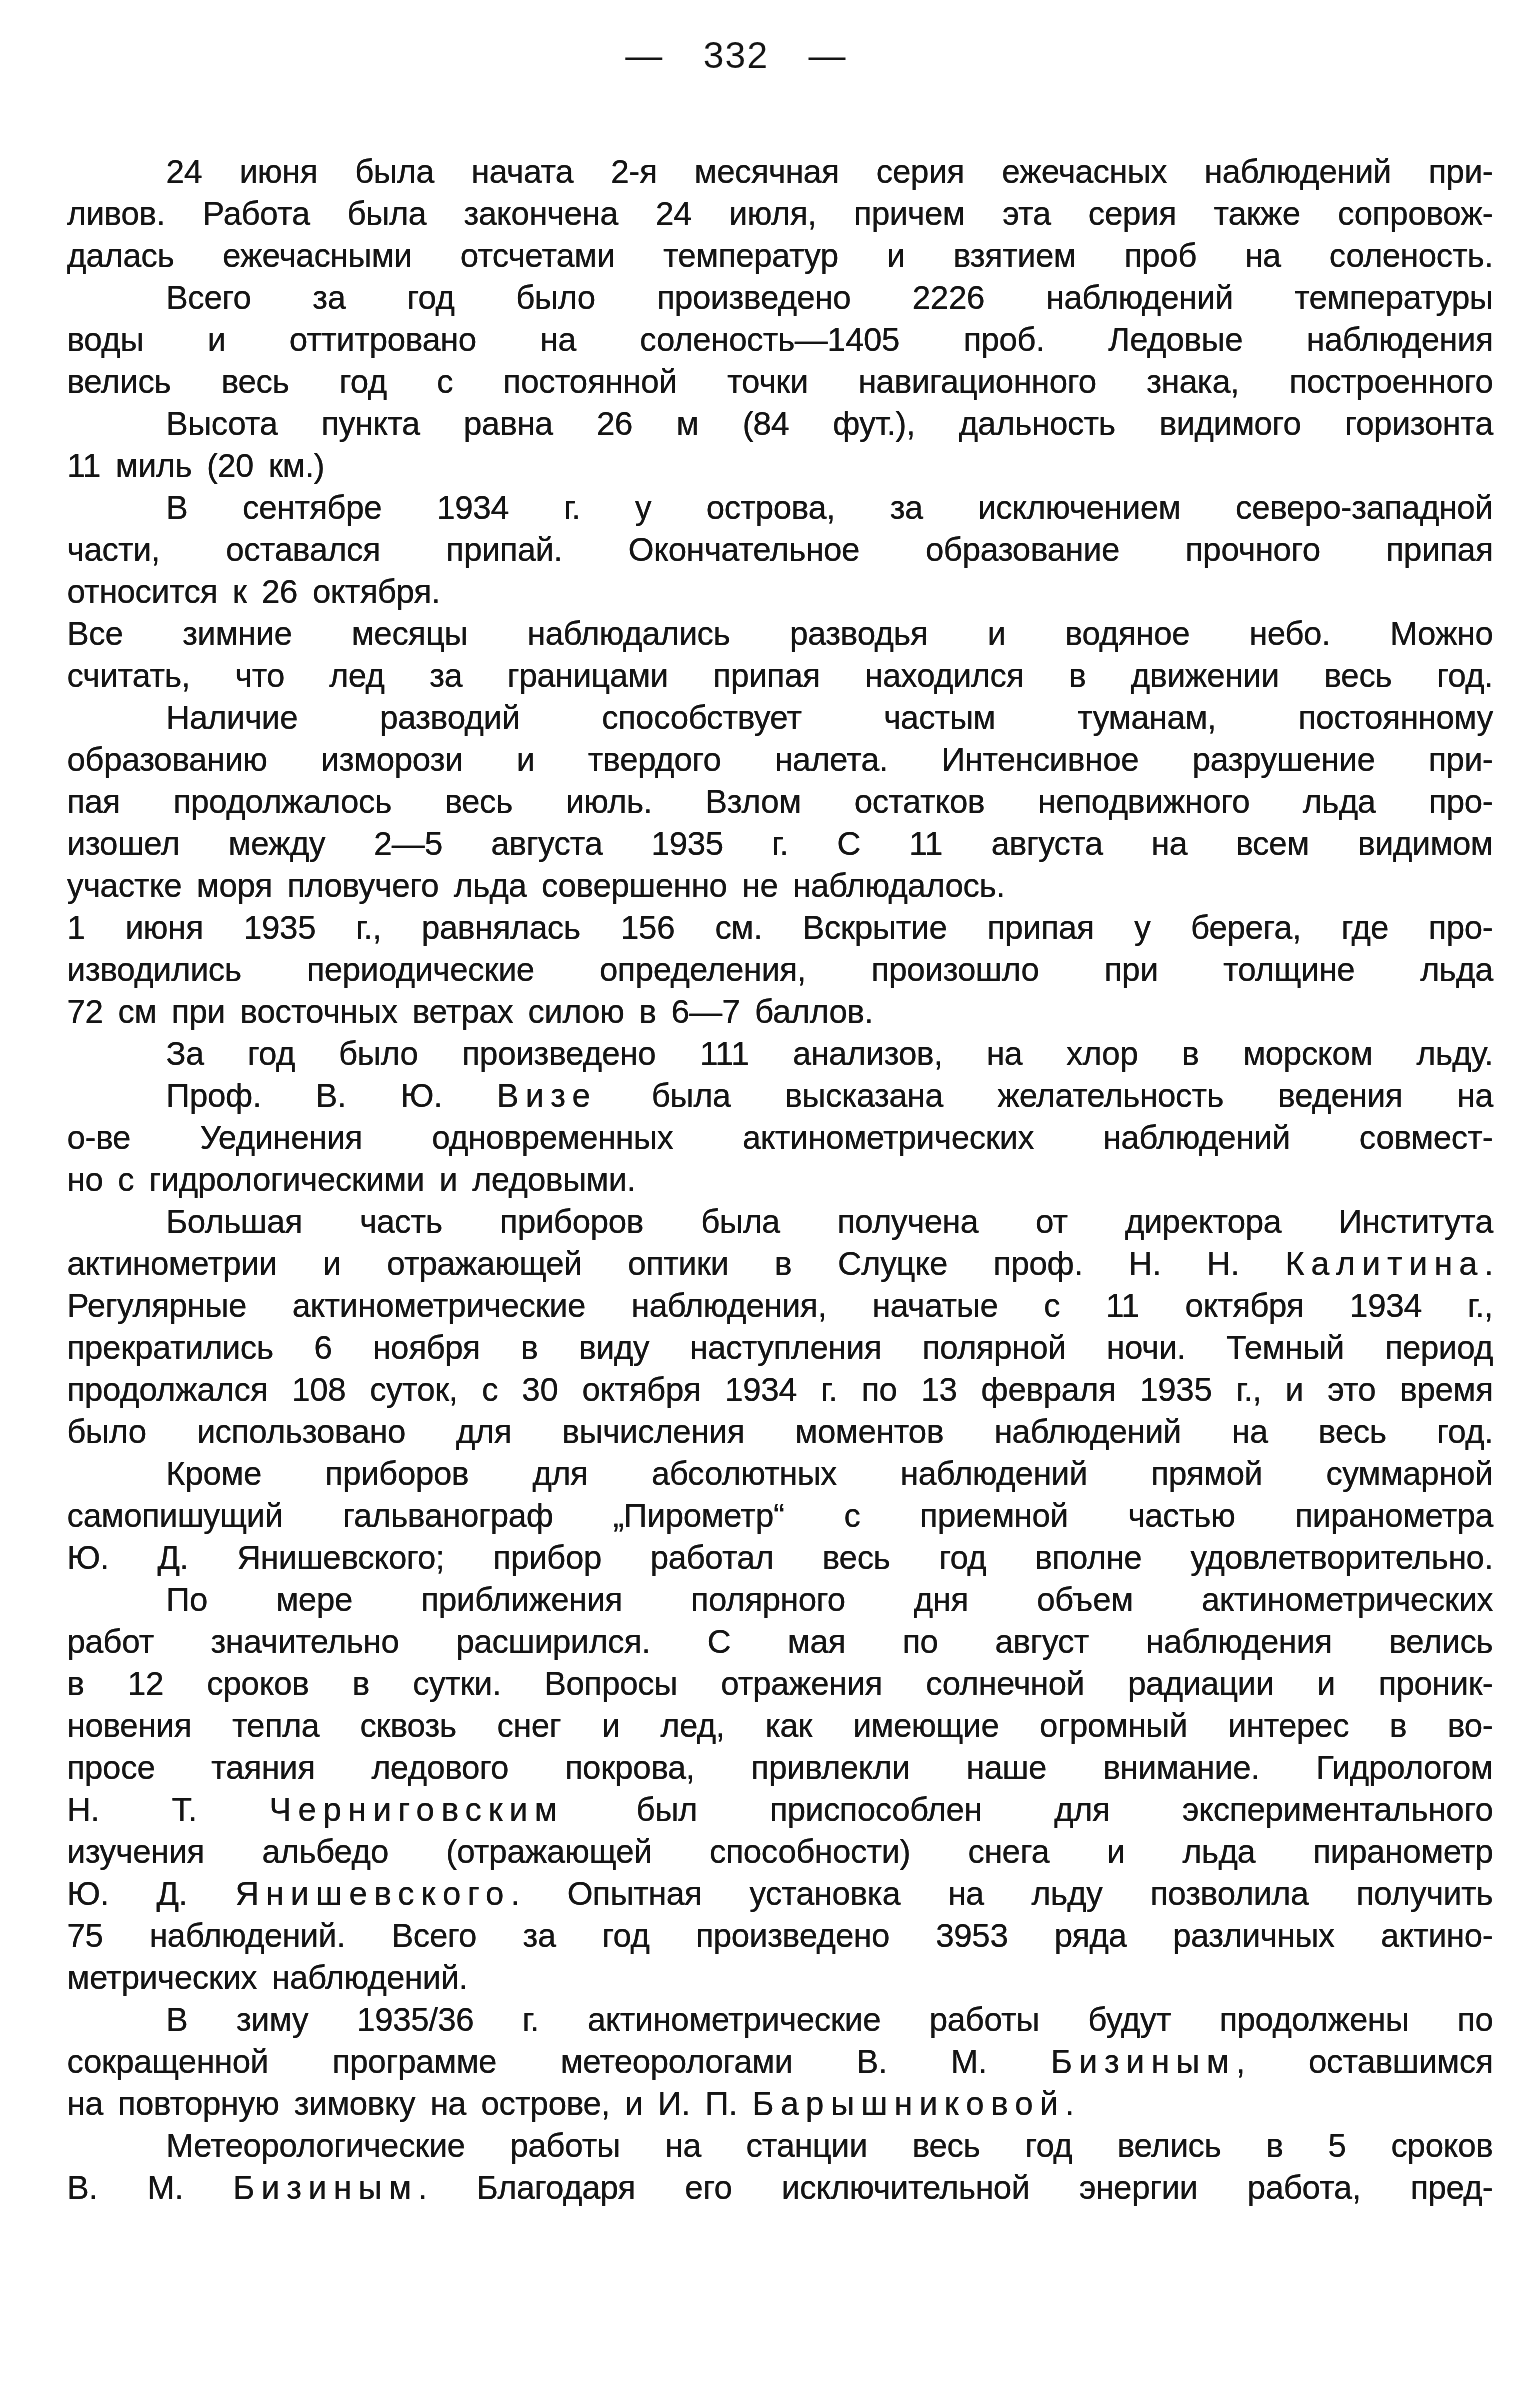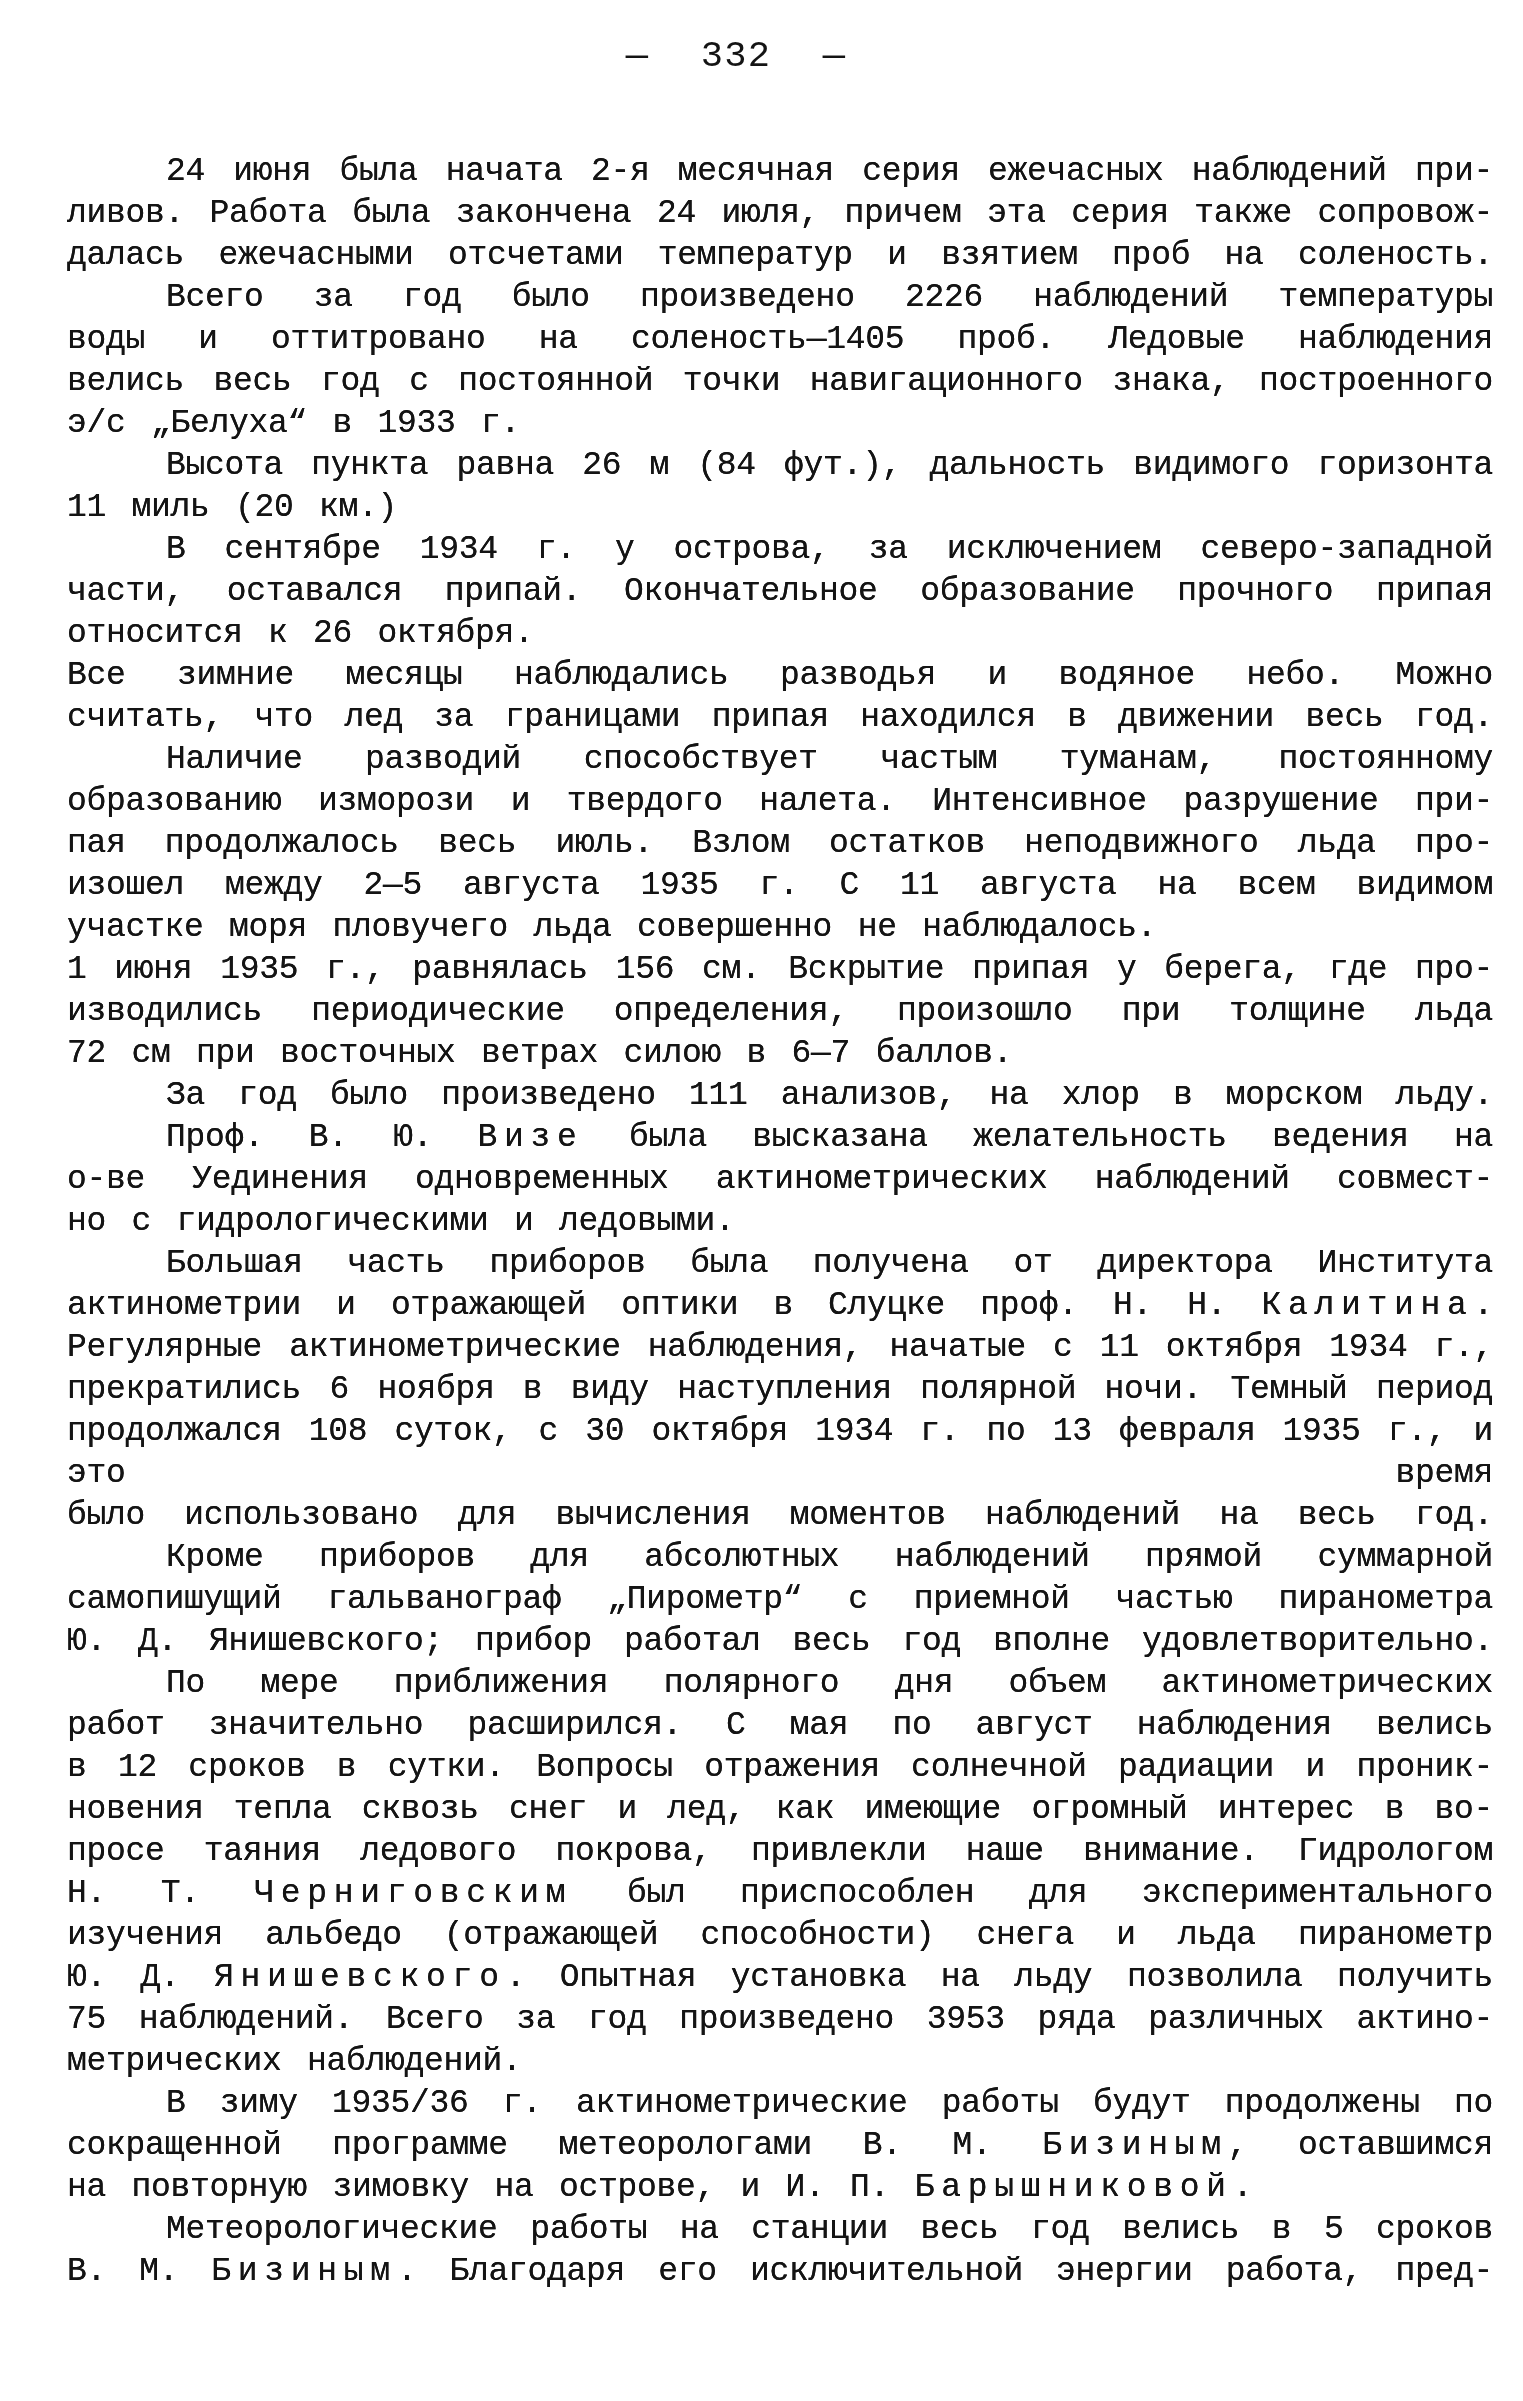--- a/index.html
+++ b/index.html
@@ -7,21 +7,21 @@
     margin: 0;
     padding: 0;
     background: #ffffff;
   }
   .page {
     position: relative;
     width: 1523px;
     height: 2401px;
     background: var(--paper, #ffffff);
     color: var(--ink, #141414);
-    font-family: Liberation Mono, monospace;
+    font-family: Liberation Sans, sans-serif;
     overflow: hidden;
   }
   .pageno {
     position: absolute;
     top: 35px;
     left: 0;
     width: 1472px;
     text-align: center;
     font-size: 37px;
     word-spacing: 28px;
@@ -55,21 +55,20 @@
 <div class="page">
   <div class="pageno">— 332 —</div>
 
   <div class="body">
     <div class="line indent">24 июня была начата 2-я месячная серия ежечасных наблюдений при-</div>
     <div class="line">ливов. Работа была закончена 24 июля, причем эта серия также сопровож-</div>
     <div class="line">далась ежечасными отсчетами температур и взятием проб на соленость.</div>
     <div class="line indent">Всего за год было произведено 2226 наблюдений температуры</div>
     <div class="line">воды и оттитровано на соленость—1405 проб. Ледовые наблюдения</div>
     <div class="line">велись весь год с постоянной точки навигационного знака, построенного</div>
-    <div class="line end">э/с „Белуха“ в 1933 г.</div>
     <div class="line indent">Высота пункта равна 26 м (84 фут.), дальность видимого горизонта</div>
     <div class="line end">11 миль (20 км.)</div>
     <div class="line indent">В сентябре 1934 г. у острова, за исключением северо-западной</div>
     <div class="line">части, оставался припай. Окончательное образование прочного припая</div>
     <div class="line end">относится к 26 октября.</div>
     <div class="line">Все зимние месяцы наблюдались разводья и водяное небо. Можно</div>
     <div class="line">считать, что лед за границами припая находился в движении весь год.</div>
     <div class="line indent">Наличие разводий способствует частым туманам, постоянному</div>
     <div class="line">образованию изморози и твердого налета. Интенсивное разрушение при-</div>
     <div class="line">пая продолжалось весь июль. Взлом остатков неподвижного льда про-</div>

